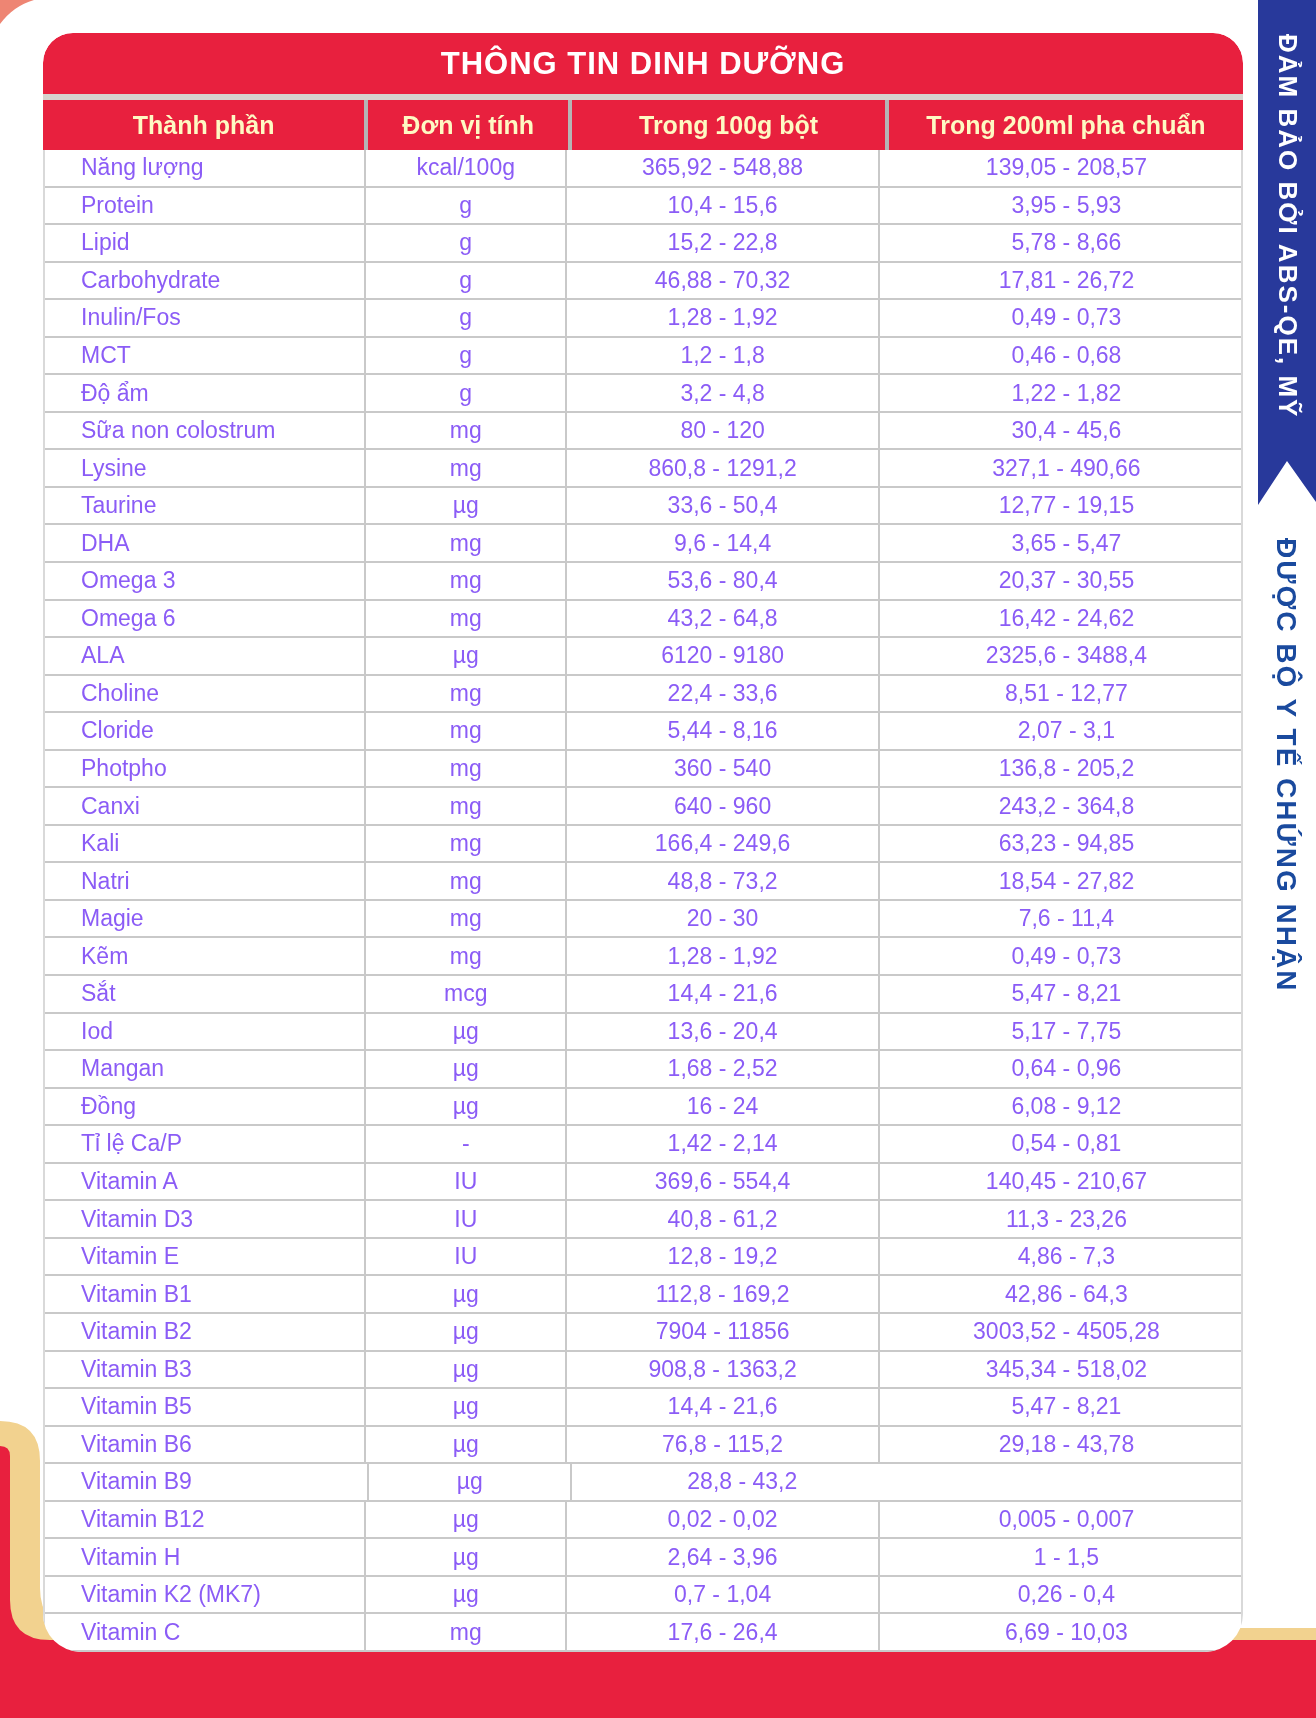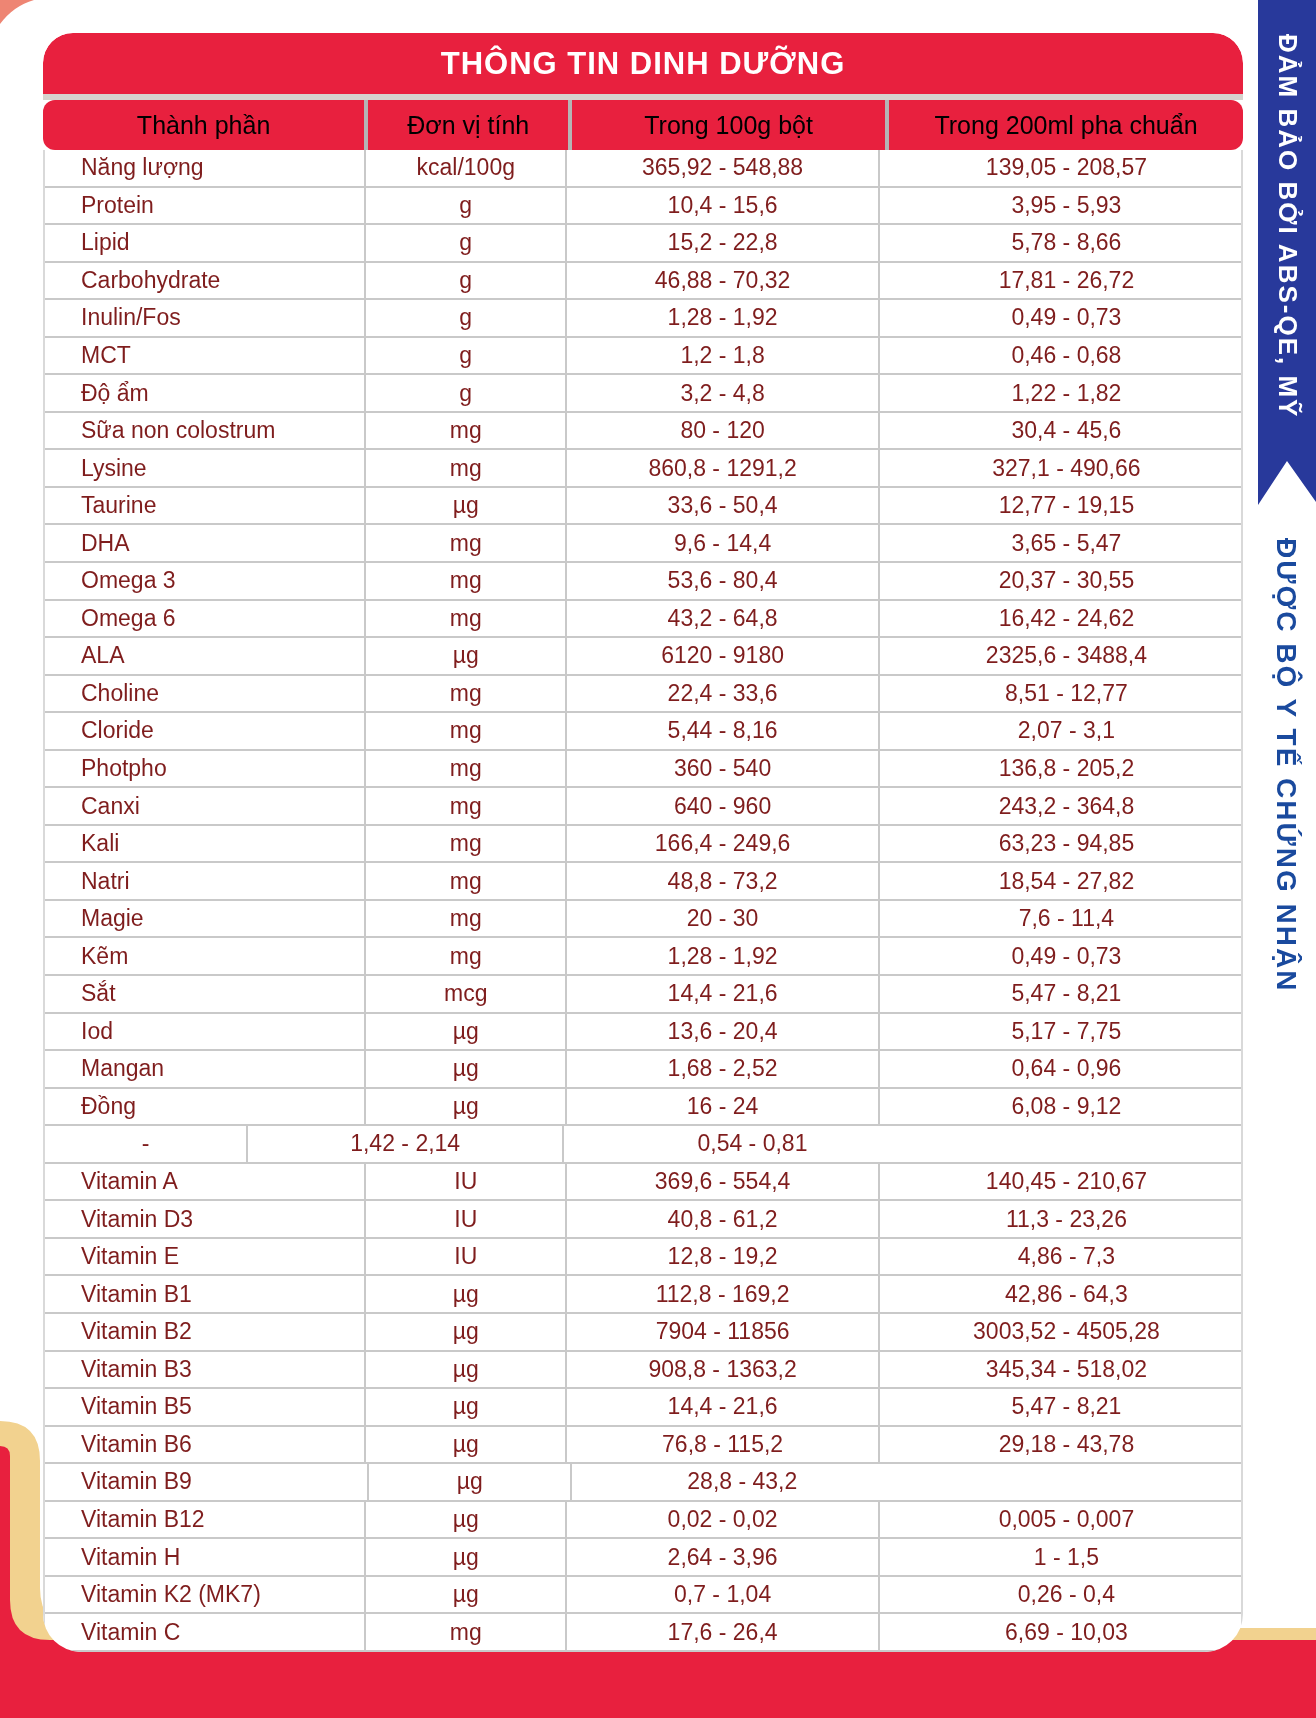--- a/index.html
+++ b/index.html
@@ -20,32 +20,32 @@
   }
   .title-band{
     height:61px;flex:0 0 61px;background:#e8203e;
     border-radius:30px 30px 0 0;
     display:flex;align-items:center;justify-content:center;
     color:#ffffff;font-weight:bold;font-size:31px;letter-spacing:1px;
   }
   .separator{height:6px;flex:0 0 6px;background:#d6d3ce;}
   .header-band{
     height:50px;flex:0 0 50px;background:#e8203e;
-    display:flex;color:#000000;font-weight:normal;font-size:25px;border-radius:12px;
+    display:flex;color:#fef9c3;font-weight:bold;font-size:25px;
   }
   .header-band .th{
     display:flex;align-items:center;justify-content:center;
     border-right:4px solid #b5b5b5;box-sizing:border-box;
   }
   .header-band .th:last-child{border-right:none;}
 
   .tbody{
     flex:1 1 auto;display:flex;flex-direction:column;
     border-left:2px solid #d9d9d9;border-right:2px solid #d9d9d9;
-    box-sizing:border-box;color:#7f1d1d;font-size:23px;
+    box-sizing:border-box;color:#8b5cf6;font-size:23px;
   }
   .tr{flex:1 1 0;display:flex;border-bottom:2px solid #c9c9c9;box-sizing:border-box;}
   .td{
     display:flex;align-items:center;justify-content:center;
     border-right:2px solid #c9c9c9;box-sizing:border-box;
     white-space:nowrap;overflow:hidden;
   }
   .td:last-child{border-right:none;margin-left:12px;}
   .td.name{justify-content:flex-start;padding-left:36px;}
   .c1{width:27.1%;} .c2{width:17.0%;} .c3{width:26.4%;} .c4{width:29.5%;}
@@ -278,20 +278,21 @@
   </div>
 
   <div class="tr">
     <div class="td name c1">Đồng</div>
     <div class="td unit c2">µg</div>
     <div class="td v100 c3">16 - 24</div>
     <div class="td v200 c4">6,08 - 9,12</div>
   </div>
 
   <div class="tr">
+    <div class="td name c1">Tỉ lệ Ca/P</div>
     <div class="td unit c2">-</div>
     <div class="td v100 c3">1,42 - 2,14</div>
     <div class="td v200 c4">0,54 - 0,81</div>
   </div>
 
   <div class="tr">
     <div class="td name c1">Vitamin A</div>
     <div class="td unit c2">IU</div>
     <div class="td v100 c3">369,6 - 554,4</div>
     <div class="td v200 c4">140,45 - 210,67</div>

